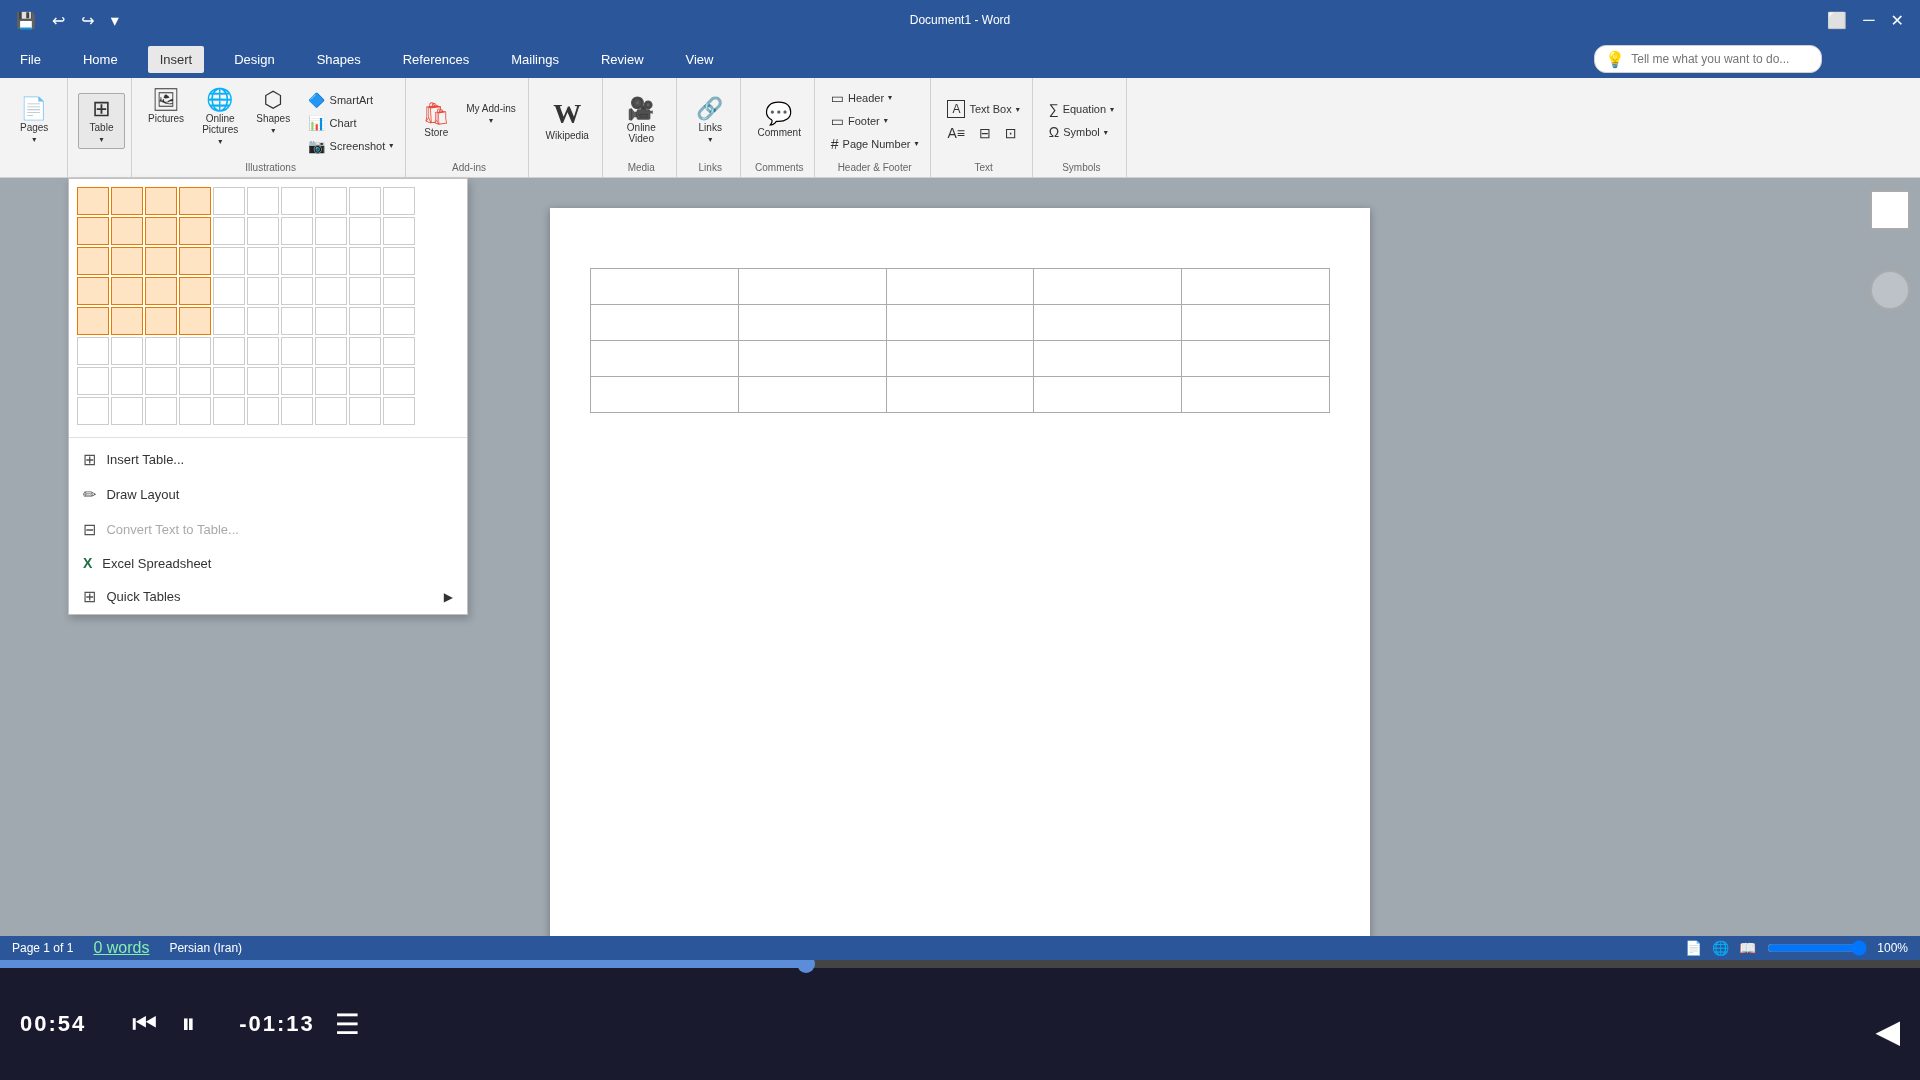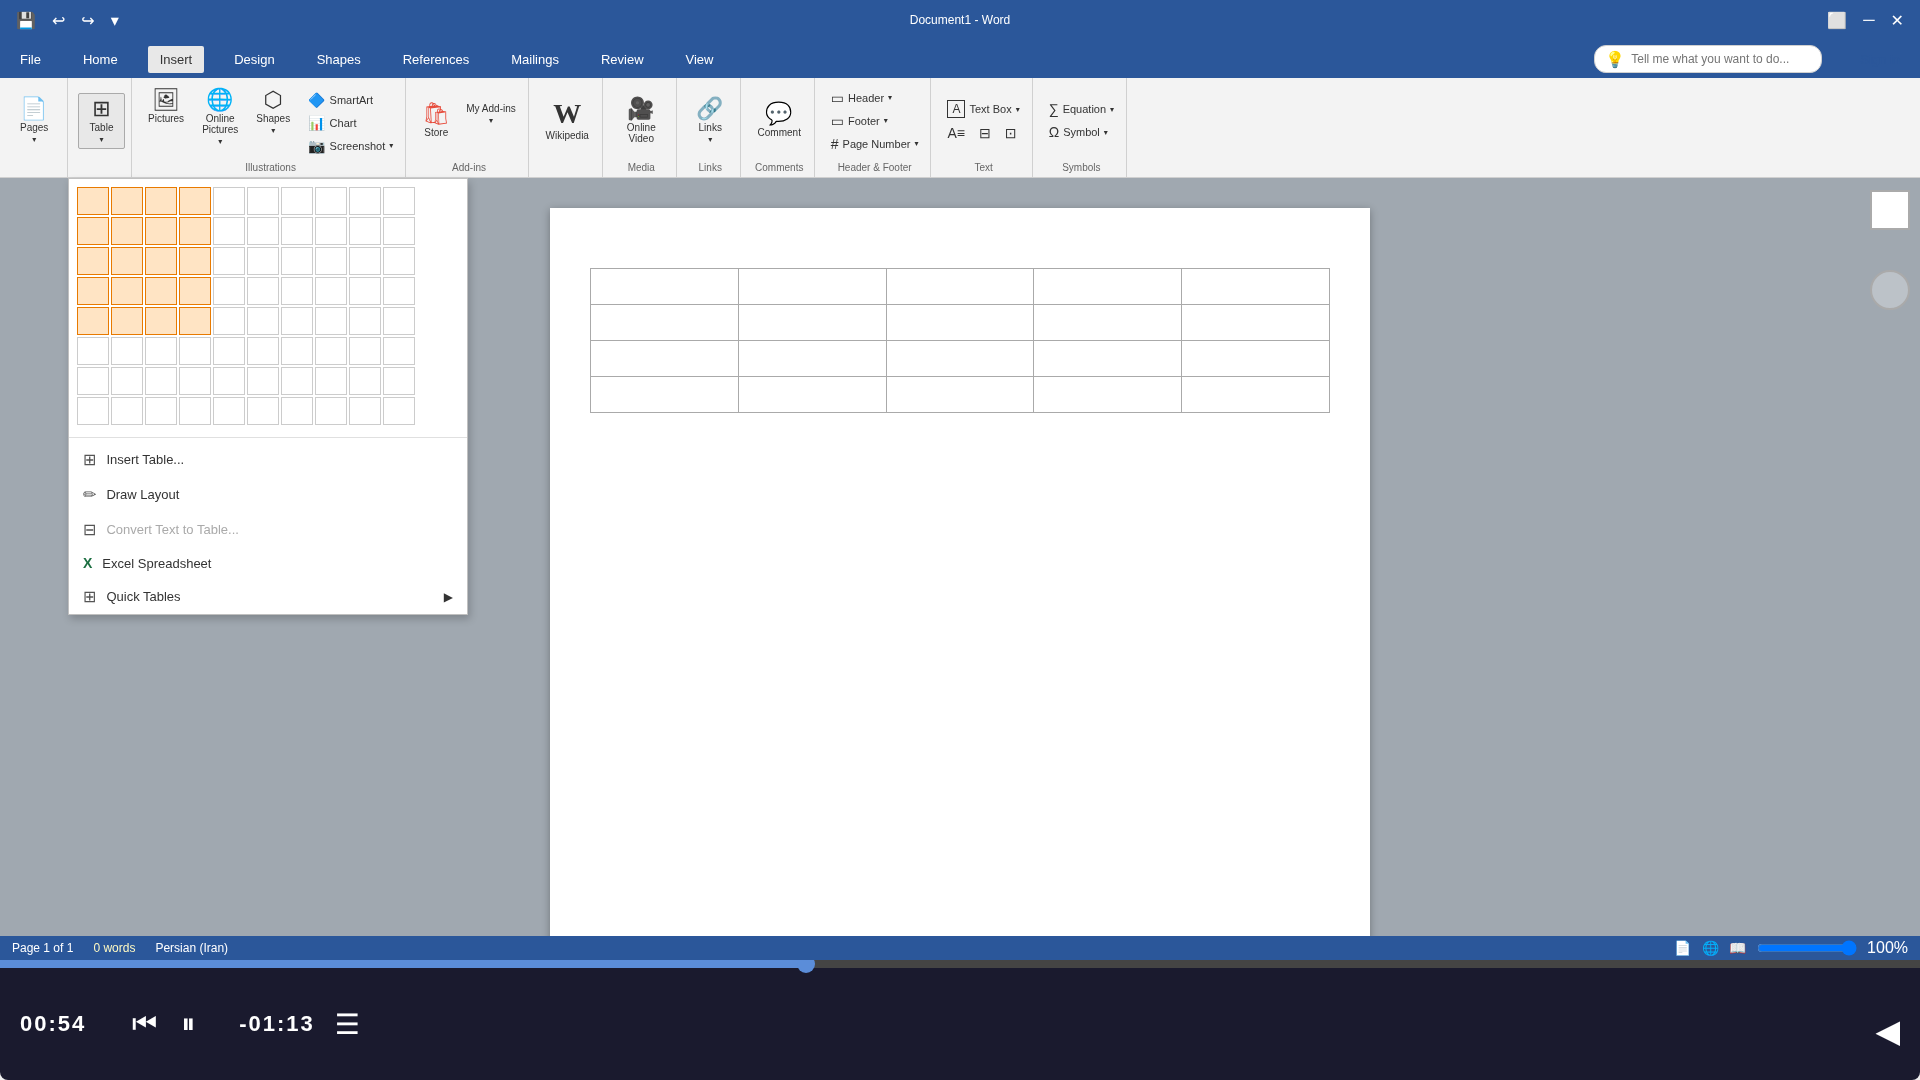--- a/index.html
+++ b/index.html
@@ -244,21 +244,20 @@
     
     #video-bar {
       position: absolute;
       bottom: 0;
       left: 0;
       right: 0;
       height: 120px;
       background: #1a1a2e;
       display: flex;
       flex-direction: column;
-      border-radius: 8px;
     }
     #progress-bar-container {
       height: 8px;
       background: #444;
       position: relative;
       cursor: pointer;
     }
     #progress-fill {
       height: 100%;
       background: #5b8dd9;
@@ -746,23 +745,23 @@
     <span class="time-right" style="margin-left:32px;">-01:13</span>
 
     <span style="color:white; font-size:28px; margin-left:20px; cursor:pointer;">☰</span>
   </div>
 </div>
 
 <div style="position:absolute; bottom:30px; right:20px; color:white; font-size:32px; cursor:pointer;">◀</div>
 
 <div style="position:absolute; bottom:120px; left:0; right:0; height:24px; background:#2b579a; display:flex; align-items:center; padding:0 12px; gap:20px;">
   <span style="color:white; font-size:12px;">Page 1 of 1</span>
-  <span style="color:#fef9c3; font-size:12px;">0 words</span>
+  <span style="color:#86efac; font-size:16px;text-decoration:underline;">0 words</span>
   <span style="color:white; font-size:12px;">Persian (Iran)</span>
 
   <div style="margin-left:auto; display:flex; gap:10px; align-items:center;">
     <span style="color:white; font-size:14px;">📄</span>
     <span style="color:white; font-size:14px;">🌐</span>
     <span style="color:white; font-size:14px;">📖</span>
     <input type="range" min="0" max="100" value="100" style="width: 100px;">
-    <span style="color:white; font-size:16px;">100%</span>
+    <span style="color:white; font-size:12px;">100%</span>
   </div>
 </div>
 
 </body></html>

